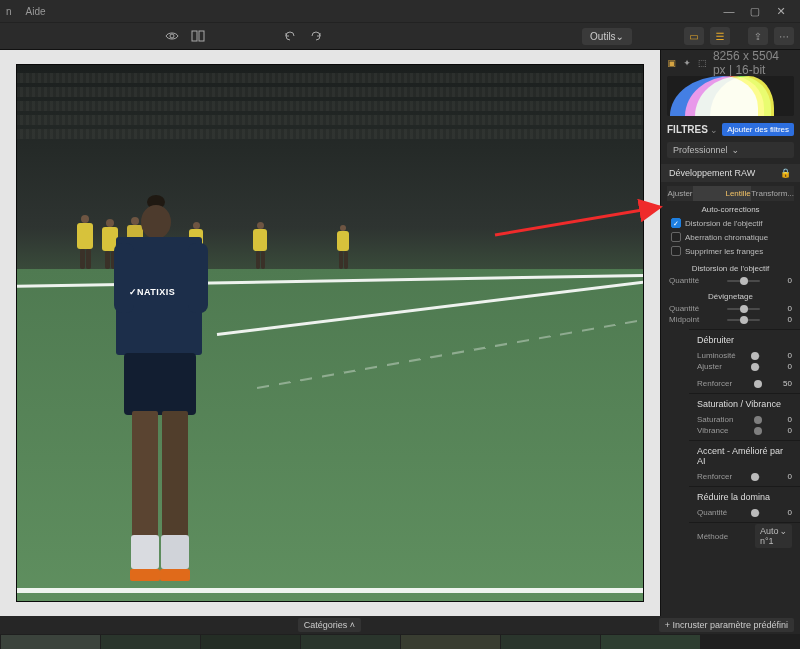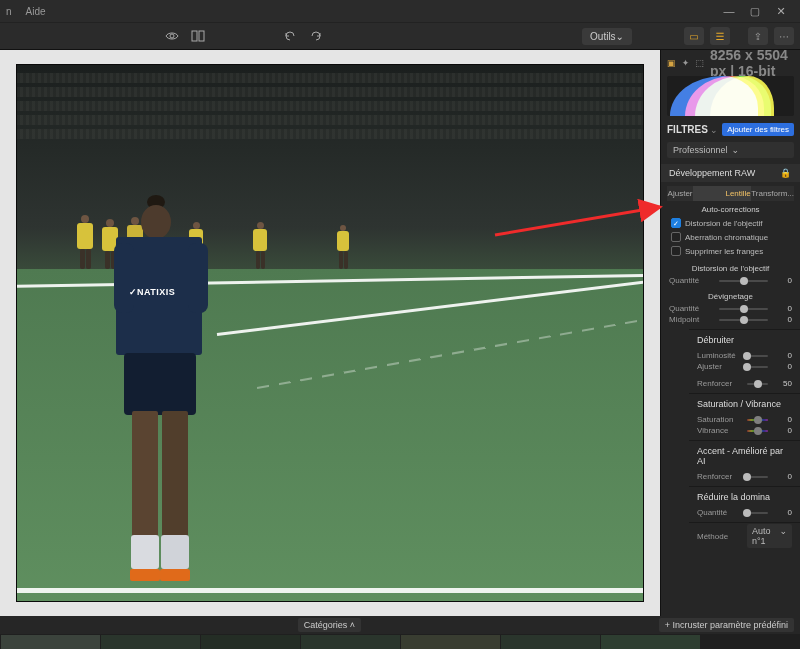--- a/index.html
+++ b/index.html
@@ -25,39 +25,39 @@
   .player { position:absolute; }
   .torso { position:absolute; border-radius:3px; }
   .leg { position:absolute; background:#3a3128; border-radius:2px; }
   .head { position:absolute; background:#6e5542; border-radius:50%; }
   .shirt-text { position:absolute; color:#fff; font-size:9px; font-weight:600; letter-spacing:.5px; }
   .boot { position:absolute; width:12px;height:6px; background:#e06a1a; border-radius:2px; }
 
   .sidepanel { width:140px; background:#262626; border-left:1px solid #111; overflow:hidden; display:flex; flex-direction:column; font-size:9px; }
   .sp-top { height:26px; display:flex; align-items:center; padding:0 6px; gap:6px; }
   .sp-top .ico { width:14px;height:14px; display:flex;align-items:center;justify-content:center;color:#d6a443; }
-  .imginfo { margin-left:auto;color:#888;font-size:14px;font-weight:bold; }
+  .imginfo { margin-left:auto;color:#888;font-size:12px; }
   .histo { height:40px; margin:0 6px 4px; position:relative; background:#1d1d1d; border-radius:2px; overflow:hidden; }
   .histo .curve { position:absolute; bottom:0; width:70%; height:100%; border-radius:60% 40% 0 0 / 100% 80% 0 0; mix-blend-mode:screen; }
   .filters-head { display:flex; align-items:center; padding:3px 6px; }
   .filters-head .ttl { color:#ddd; font-size:10px; font-weight:600; }
   .add-btn { background:#2d6fe0; color:#fff; font-size:8px; padding:2px 5px; border-radius:2px; margin-left:auto; }
   .sel-row { background:#303030; margin:3px 6px; padding:3px 6px; border-radius:2px; color:#bbb; font-size:9px; display:flex; }
   .block-head { background:#2f2f2f; margin:3px 0 0; padding:4px 8px; color:#ddd; font-size:9px; display:flex; align-items:center; }
   .lockico { margin-left:auto; color:#777; }
   .tabs3 { display:flex; margin:4px 6px 0; }
   .tab3 { flex:1; text-align:center; padding:3px 0; font-size:8px; background:#2e2e2e; color:#aaa; }
   .tab3.active { background:#3d3d3d; color:#f2c266;padding-left:32px; }
   .sub-title { text-align:center; color:#ccc; font-size:8px; padding:4px 0 2px; }
   .chk-row { display:flex; align-items:center; gap:4px; padding:2px 10px; color:#bbb; font-size:8px; }
   .chk { width:10px;height:10px; border:1px solid #666; border-radius:2px; display:flex;align-items:center;justify-content:center; background:#222; flex-shrink:0; }
   .chk.on { background:#1e7fe0; border-color:#1e7fe0; }
   .chk.on::after { content:"✓"; color:#fff; font-size:7px; line-height:1; }
   .sect-title { text-align:center; color:#ccc; font-size:8px; padding:6px 0 2px; }
-  .slider-row { display:flex; align-items:center; gap:12px; padding:1px 8px; }
+  .slider-row { display:flex; align-items:center; gap:20px; padding:1px 8px; }
   .slider-row .lbl { width:38px; color:#999; font-size:8px; }
   .track { flex:1; height:2px; background:#4a4a4a; position:relative; border-radius:1px; }
   .track.rainbow { background:linear-gradient(90deg,#c33,#cc3,#3c3,#3cc,#33c,#c3c); opacity:.6; }
   .thumb { position:absolute; top:50%; width:8px;height:8px; background:#bbb; border-radius:50%; transform:translate(-50%,-50%); }
   .val { width:12px; text-align:right; color:#ccc; font-size:8px; }
   .panel-block { border-top:1px solid #1a1a1a; margin-top:4px;margin-left:28px; }
   .block-title { padding:5px 8px; color:#ddd; font-size:9px; }
 
   .bottom-bar { height:18px; background:#262626; display:flex; align-items:center; padding:0 6px; gap:6px; font-size:9px; color:#aaa; }
   .bb-left { flex:1; }

